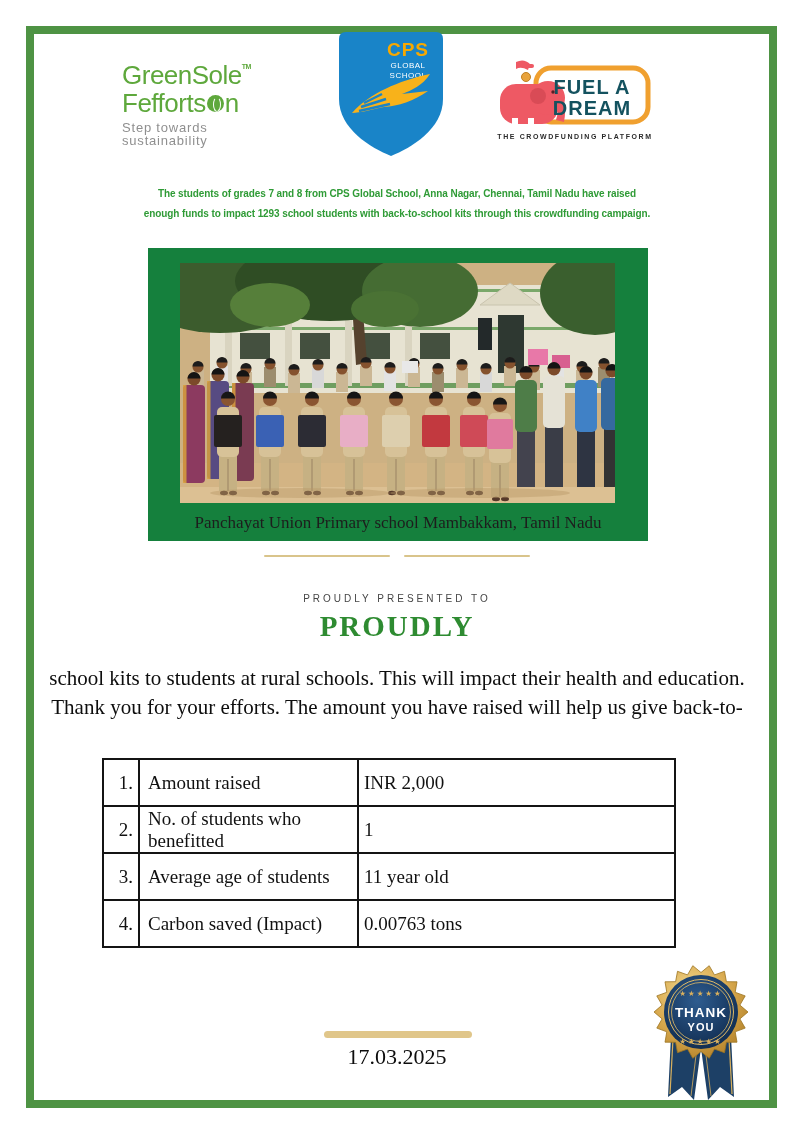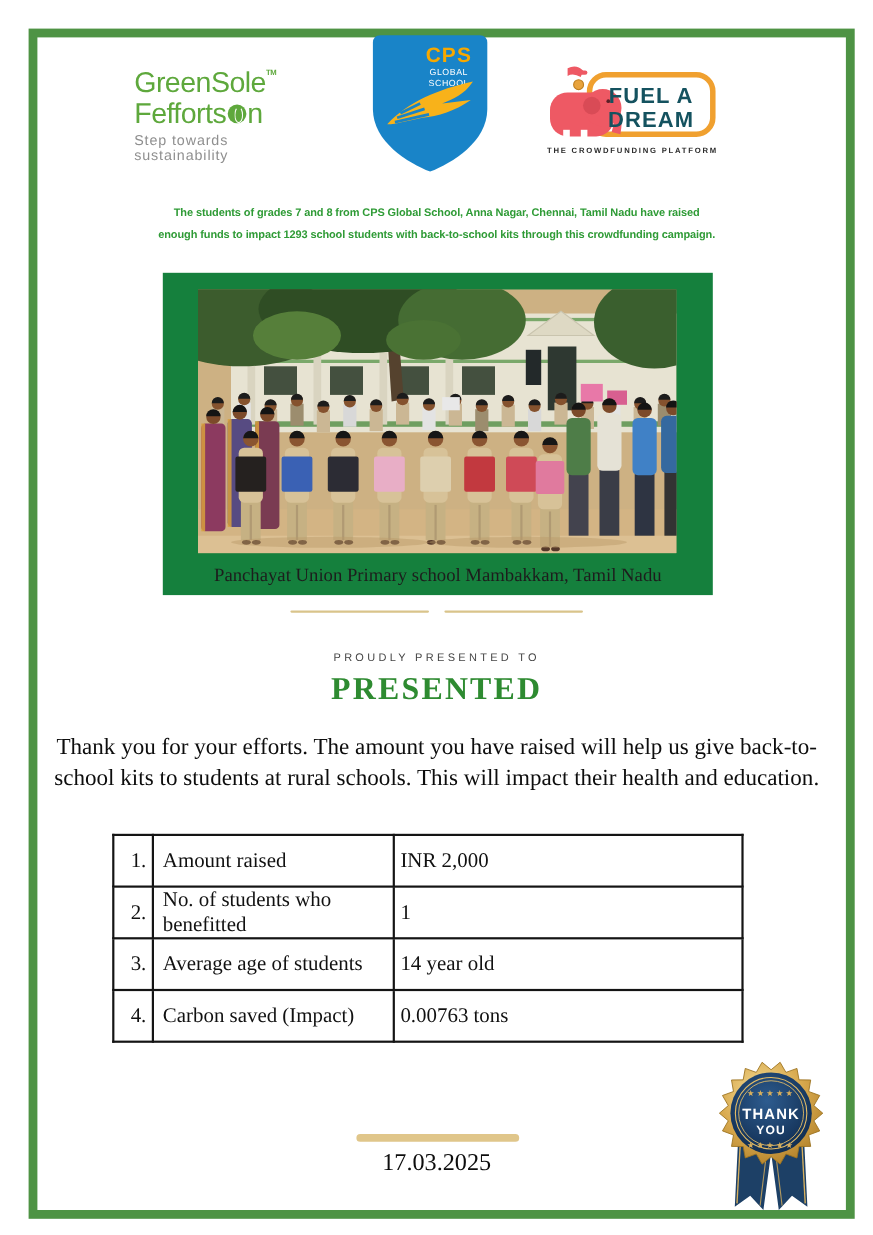--- a/index.html
+++ b/index.html
@@ -237,43 +237,43 @@
       </g>
     </svg>
     <div class="caption">Panchayat Union Primary school Mambakkam, Tamil Nadu</div>
   </div>
 
   <div class="heading-row">
     <div class="rule"></div>
     <div class="rule"></div>
   </div>
   <div class="presented">PROUDLY PRESENTED TO</div>
-  <div class="recipient">PRESENTED</div>
+  <div class="recipient">PROUDLY</div>
 
   <div class="message">
+    <div>school kits to students at rural schools. This will impact their health and education.</div>
     <div>Thank you for your efforts. The amount you have raised will help us give back-to-</div>
-    <div>school kits to students at rural schools. This will impact their health and education.</div>
   </div>
 
   <table class="impact">
     <tbody>
       <tr>
         <td class="c1">1.</td>
         <td class="c2">Amount raised</td>
         <td class="c3">INR 2,000</td>
       </tr>
       <tr>
         <td class="c1">2.</td>
         <td class="c2">No. of students who benefitted</td>
         <td class="c3">1</td>
       </tr>
       <tr>
         <td class="c1">3.</td>
         <td class="c2">Average age of students</td>
-        <td class="c3">14 year old</td>
+        <td class="c3">11 year old</td>
       </tr>
       <tr>
         <td class="c1">4.</td>
         <td class="c2">Carbon saved (Impact)</td>
         <td class="c3">0.00763 tons</td>
       </tr>
     </tbody>
   </table>
 
   <div class="date-rule"></div>

